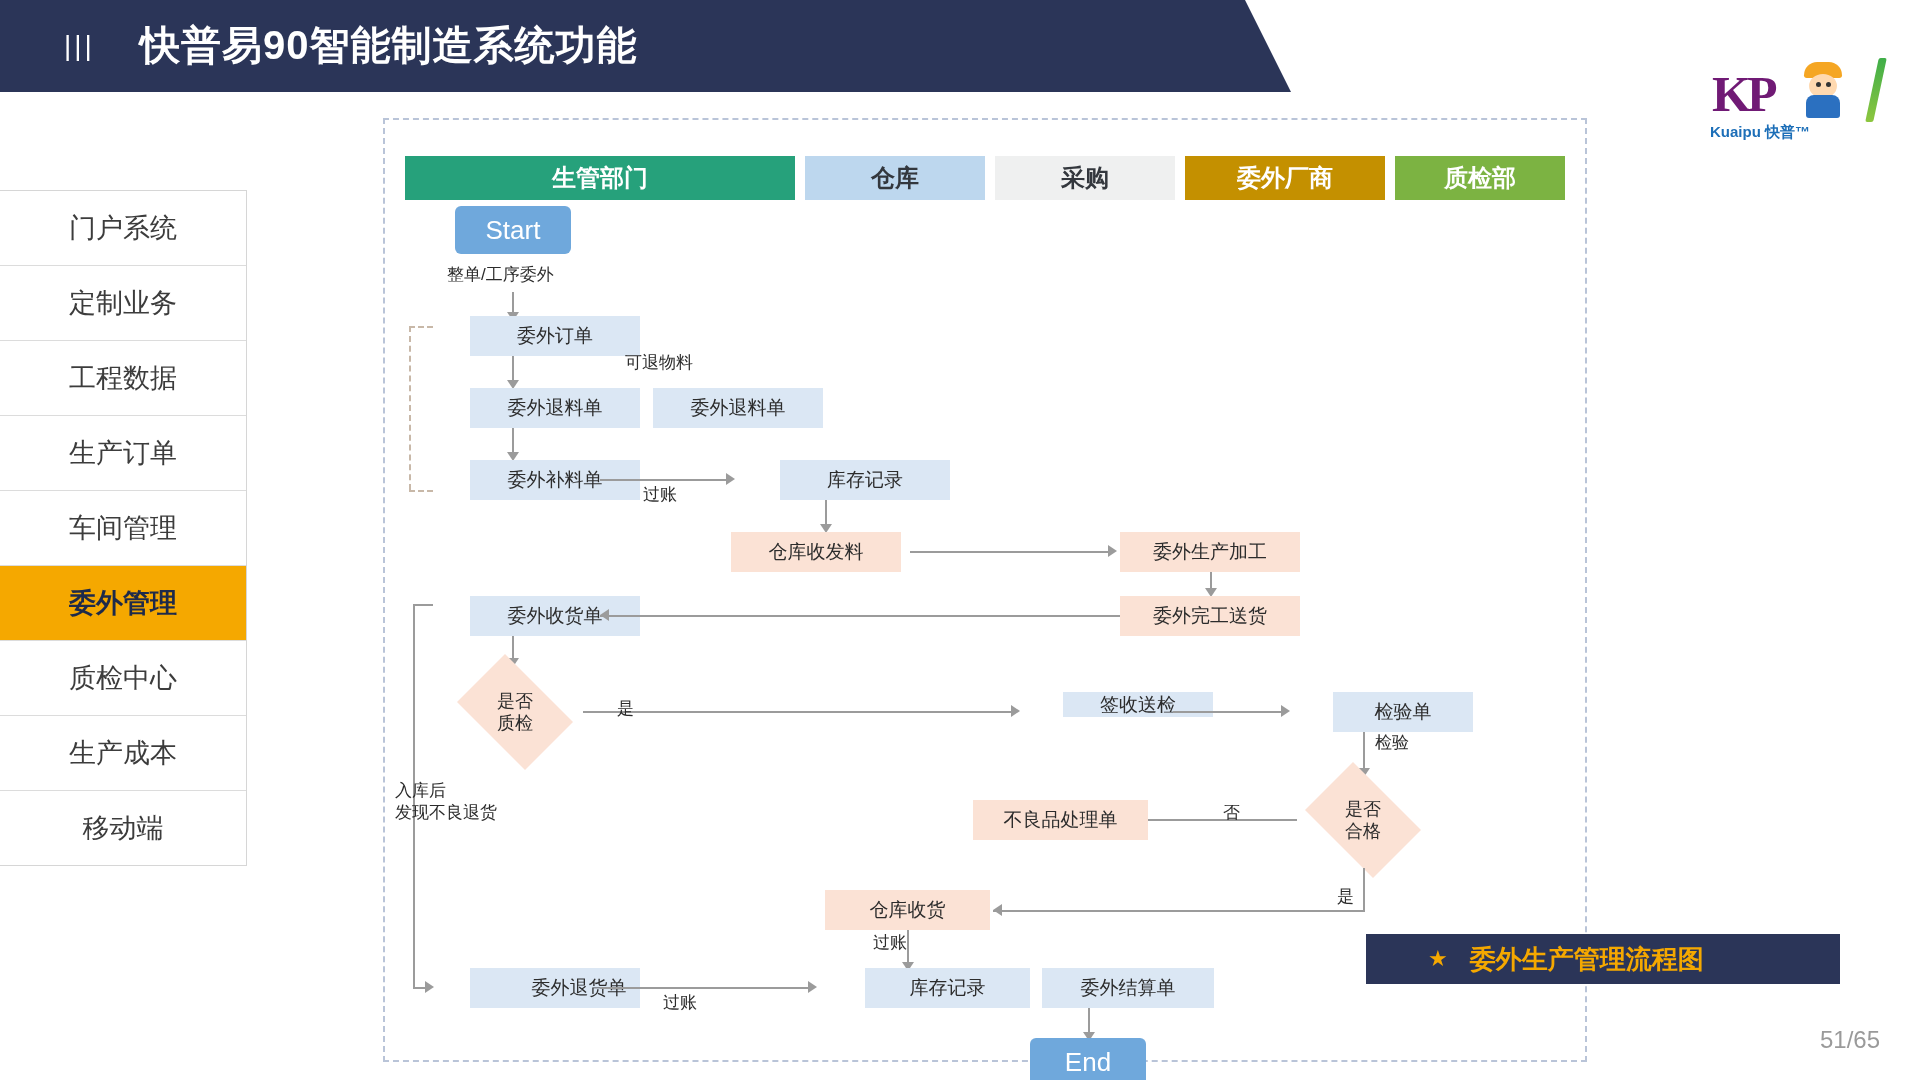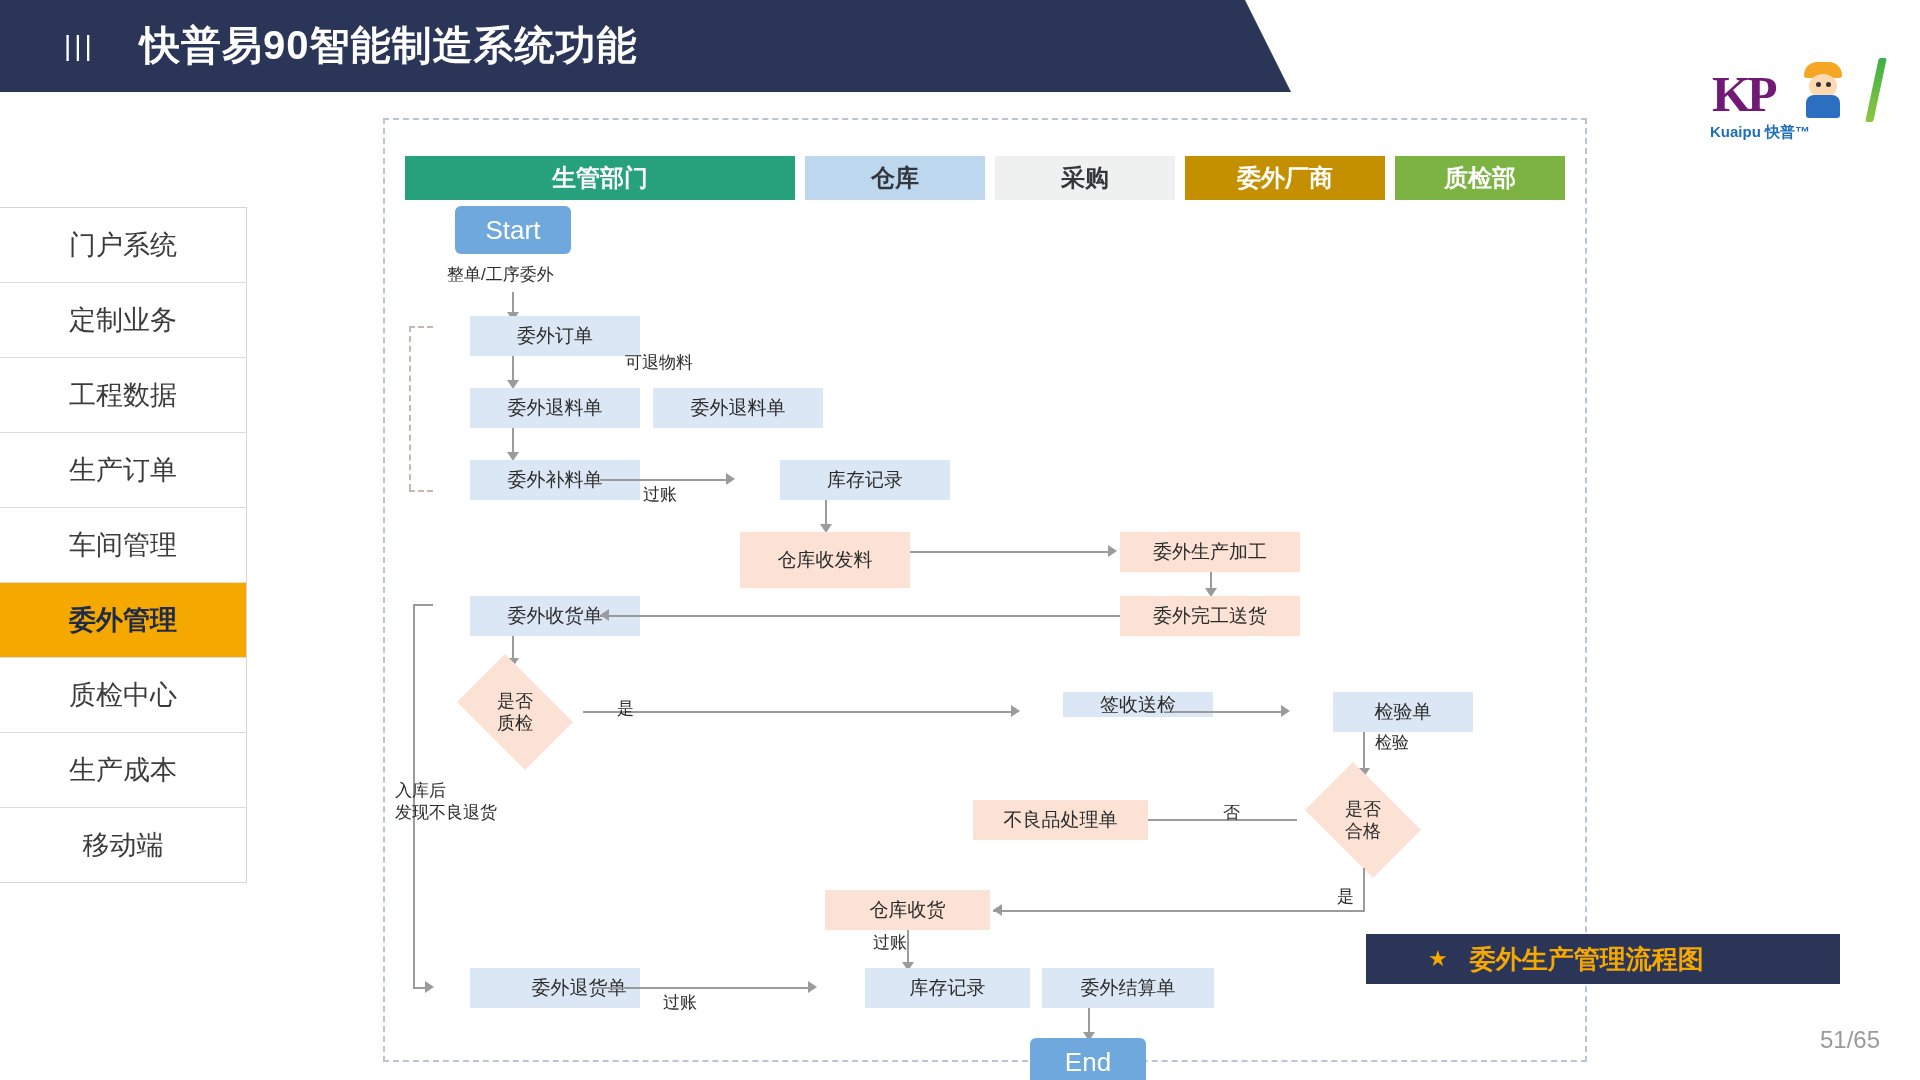--- a/index.html
+++ b/index.html
@@ -116,21 +116,20 @@
   }
 
   
   .sidebar {
     position: absolute;
     left: 0; top: 190px;
     width: 246px;
     border: 1px solid #d6d6d6;
     border-left: none;
     background: #ffffff;
-    margin-top: 17px;
   }
   .sidebar-item {
     height: 74px;
     line-height: 74px;
     text-align: center;
     font-size: 27px;
     color: #3c3c3c;
     border-bottom: 1px solid #dcdcdc;
     background: #ffffff;
     cursor: pointer;
@@ -338,21 +337,21 @@
 
     <div class="ln h" style="left:215px; top:359px; width:128px;"></div>
     <div class="arrow right" style="left:341px; top:353px;"></div>
     <div class="edge-label" style="left:258px; top:364px;">过账</div>
 
     <div class="node blue" style="left:355px; top:340px; width:170px; height:40px;">库存记录</div>
 
     <div class="ln v" style="left:440px; top:380px; height:28px;"></div>
     <div class="arrow down" style="left:435px; top:404px;"></div>
 
-    <div class="node peach" style="left:355px; top:412px; width:170px; height:56px;">仓库收发料</div>
+    <div class="node peach" style="left:346px; top:412px; width:170px; height:40px;">仓库收发料</div>
 
     <div class="ln h" style="left:525px; top:431px; width:200px;"></div>
     <div class="arrow right" style="left:723px; top:425px;"></div>
 
     <div class="node peach" style="left:735px; top:412px; width:180px; height:40px;">委外生产加工</div>
 
     <div class="ln v" style="left:825px; top:452px; height:20px;"></div>
     <div class="arrow down" style="left:820px; top:468px;"></div>
 
     <div class="node peach" style="left:735px; top:476px; width:180px; height:40px;">委外完工送货</div>

